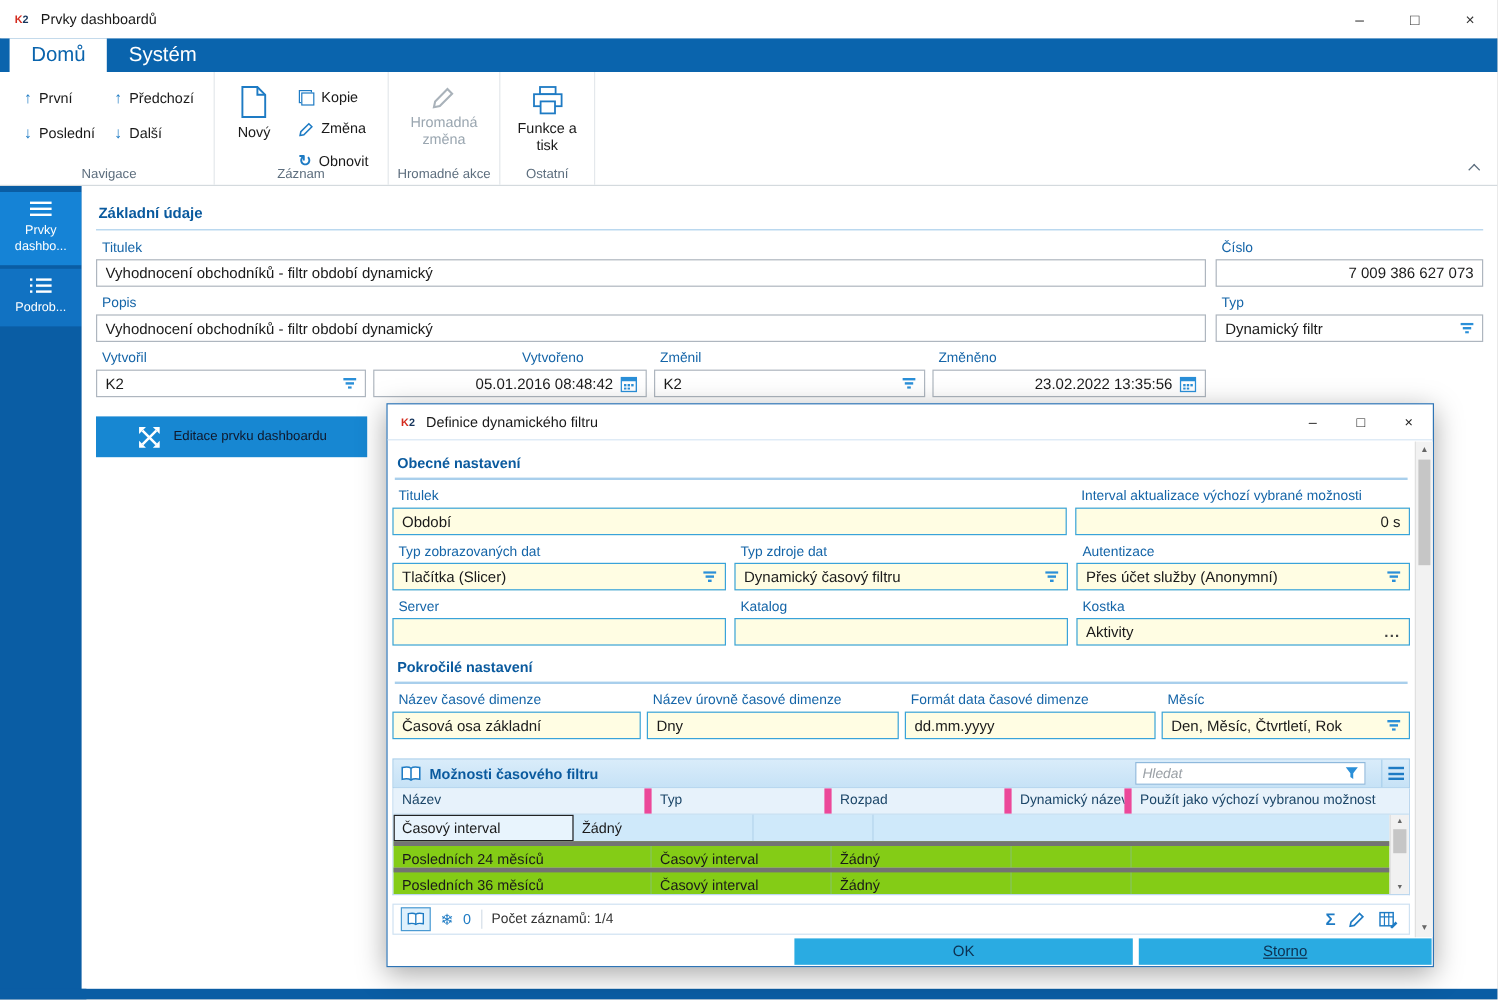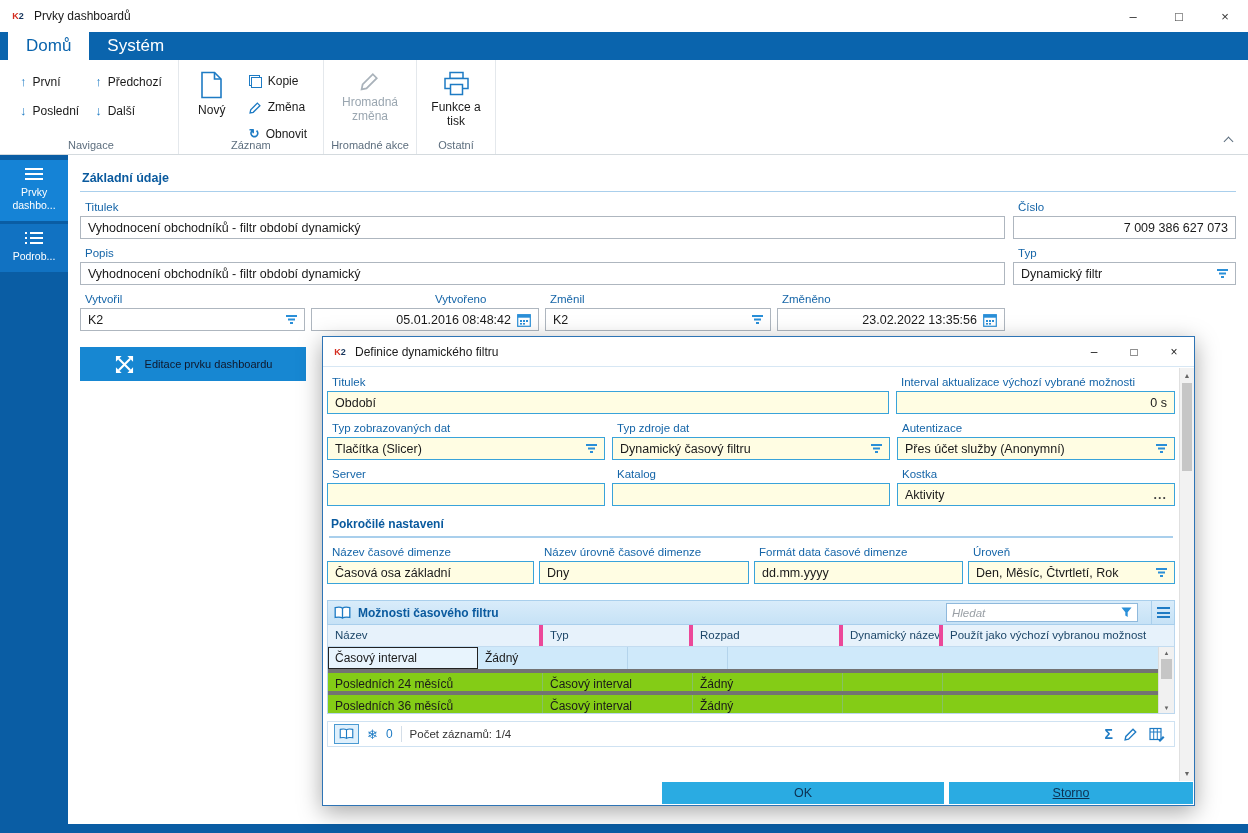--- a/index.html
+++ b/index.html
@@ -92,21 +92,21 @@
 .tblock { margin-top:16px; }
 .thead-bar { height:25px; background:linear-gradient(#d9ecfa,#c6e2f6); border:1px solid #a9cfec; display:flex; align-items:center; padding-left:6px; gap:7px; }
 .thead-bar .tt { font-weight:bold; font-size:12px; color:#0a5a9e; }
 .search { margin-left:auto; width:192px; height:19px; background:#fff; border:1px solid #8fb9dc; display:flex; align-items:center; padding:0 5px; gap:4px; }
 .search input { border:none; outline:none; flex:1; min-width:0; font-size:11.5px; font-family:inherit; background:transparent; color:#333; }
 .search input::placeholder { color:#9aa0a6; font-style:italic; }
 .tmenu { width:23px; align-self:stretch; border-left:1px solid #a9cfec; display:flex; flex-direction:column; justify-content:center; align-items:center; gap:2.5px; margin-left:6px; }
 .tmenu i { width:13px; height:2px; background:#1e7bc4; }
 .tgrid { position:relative; border:1px solid #bcd7ee; border-top:none; }
 .tcols { display:flex; height:22px; background:#e7f2fb; border-bottom:1px solid #c3dcf0; padding-right:16px; }
-.tcol { font-size:11.5px; color:#1c4668; padding:4px 7px 0; border-right:4px solid #ec4899; white-space:nowrap; overflow:hidden; }
+.tcol { font-size:11.5px; color:#1c4668; padding:4px 7px 0; border-right:6px solid #ec4899; white-space:nowrap; overflow:hidden; }
 .trows { padding-right:16px; }
 .trow { display:flex; height:22px; }
 .trow.sel { background:#cfe9fa; }
 .trow.cream { background:#84cc16; border-top:4px solid #737373; }
 .tc { padding:4px 7px 0; font-size:12px; border-right:1px solid rgba(140,180,215,.4); white-space:nowrap; overflow:hidden; }
 .c1{width:215px}.c2{width:150px}.c3{width:150px}.c4{width:100px}.c5{flex:1; border-right:none !important;}
 .tc.focus { outline:1.5px solid #222; outline-offset:-1.5px; background:#e8f4fd; }
 .tscroll { position:absolute; right:0; top:22px; bottom:0; width:16px; background:#f1f1f1; border-left:1px solid #ddd; }
 .tscroll .ar { position:absolute; left:0; right:0; height:11px; display:flex; align-items:center; justify-content:center; font-size:6px; color:#666; }
 .tscroll .ar.up{top:0} .tscroll .ar.down{bottom:0}
@@ -368,20 +368,21 @@
       </span>
     <span class="t">Definice dynamického filtru</span>
     <div class="dlg-wbtns">
       <span class="dlg-wbtn">–</span>
       <span class="dlg-wbtn">□</span>
       <span class="dlg-wbtn">×</span>
     </div>
   </div>
 
   <div class="dlg-body">
+    <div class="dsect">Obecné nastavení</div>
 
     <div class="drow drowA">
       <div>
         <div class="lbl">Titulek</div>
         <div class="dinp">
             <span class="val">Období</span>
           </div>
       </div>
       <div>
         <div class="lbl">Interval aktualizace výchozí vybrané možnosti</div>
@@ -470,21 +471,21 @@
             <span class="val">Dny</span>
           </div>
       </div>
       <div>
         <div class="lbl">Formát data časové dimenze</div>
         <div class="dinp">
             <span class="val">dd.mm.yyyy</span>
           </div>
       </div>
       <div>
-        <div class="lbl">Úroveň</div>
+        <div class="lbl">Měsíc</div>
         <div class="dinp">
           <span class="val">Den, Měsíc, Čtvrtletí, Rok</span>
           <svg class="cmb" width="11" height="9" viewBox="0 0 11 9">
               <g fill="#2a8fd8">
                 <rect width="11" height="2"></rect>
                 <rect x="2" y="3.5" width="7" height="2"></rect>
                 <rect x="4" y="7" width="3" height="2"></rect>
               </g>
             </svg>
         </div>

